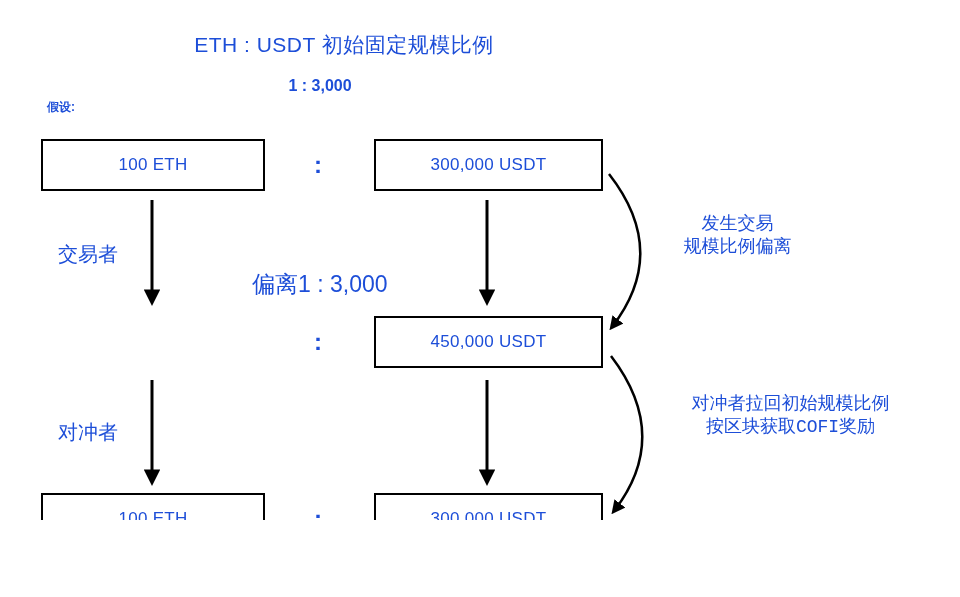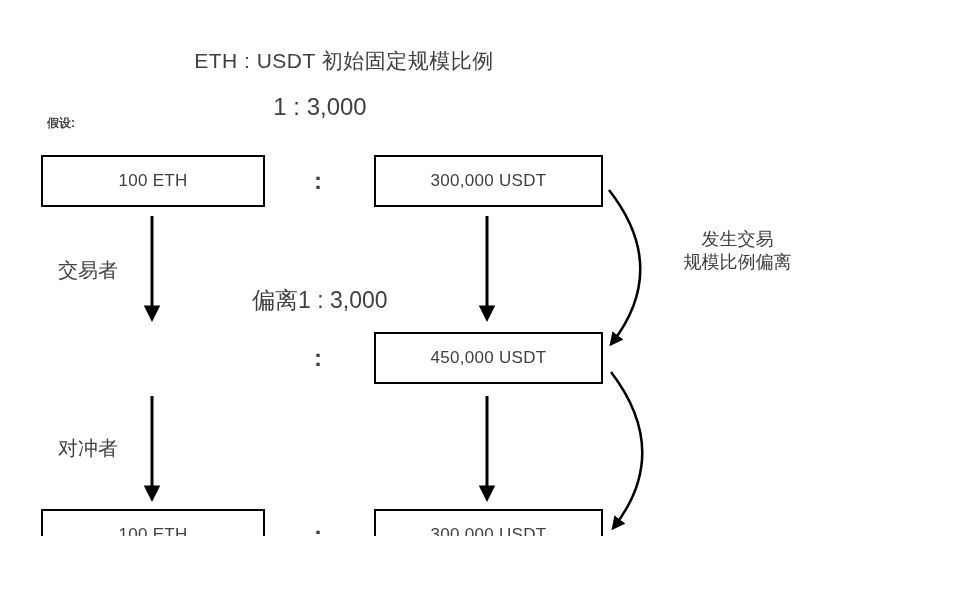--- a/index.html
+++ b/index.html
@@ -1,33 +1,32 @@
 <!DOCTYPE html>
 <html><head>
 <meta charset="utf-8">
 <style>
   html, body { margin: 0; padding: 0; background: #ffffff; }
   .canvas {
     position: relative;
     width: 960px;
     height: 520px;
     background: #ffffff;
-    color: #404040;
+    color: #1d4ed8;
     font-family: "Liberation Sans", "DejaVu Sans", sans-serif;
     overflow: hidden;
-    margin-top: 16px;
   }
   .abs { position: absolute; }
   .title {
     left: 160px; top: 31px; width: 368px;
     text-align: center; font-size: 21px; letter-spacing: 0.5px;
   }
   .ratio {
     left: 245px; top: 77px; width: 150px;
-    text-align: center; font-size: 24px;
+    text-align: center; font-size: 16px; font-weight: bold;
   }
   .assumption {
     left: 47px; top: 99px;
     font-size: 12px; font-weight: 700;
   }
   .box {
     border: 2.5px solid #000;
     height: 48px;
     display: flex; align-items: center; justify-content: center;
     font-weight: 400; font-size: 17px; letter-spacing: 0.3px;
@@ -76,20 +75,24 @@
   <div class="abs box box-right row3">300,000 USDT</div>
 
   <div class="abs arrow-label label-trader">交易者</div>
   <div class="abs arrow-label label-hedger">对冲者</div>
   <div class="abs deviation">偏离1 : 3,000</div>
 
   <div class="abs annotation ann-trade">
     <div>发生交易</div>
     <div>规模比例偏离</div>
   </div>
+  <div class="abs annotation ann-hedge">
+    <div>对冲者拉回初始规模比例</div>
+    <div>按区块获取COFI奖励</div>
+  </div>
 
   <svg class="abs arrows" width="960" height="597" viewBox="0 0 960 597" xmlns="http://www.w3.org/2000/svg">
     <defs>
       <marker id="ah" viewBox="0 0 10 10" refX="7" refY="5" markerWidth="5.5" markerHeight="5.5" orient="auto">
         <path d="M 0 0 L 10 5 L 0 10 z" fill="#000"></path>
       </marker>
     </defs>
 
     <path d="M152 200 L152 301" stroke="#000" stroke-width="3" fill="none" marker-end="url(#ah)"></path>
     <path d="M152 380 L152 481" stroke="#000" stroke-width="3" fill="none" marker-end="url(#ah)"></path>

